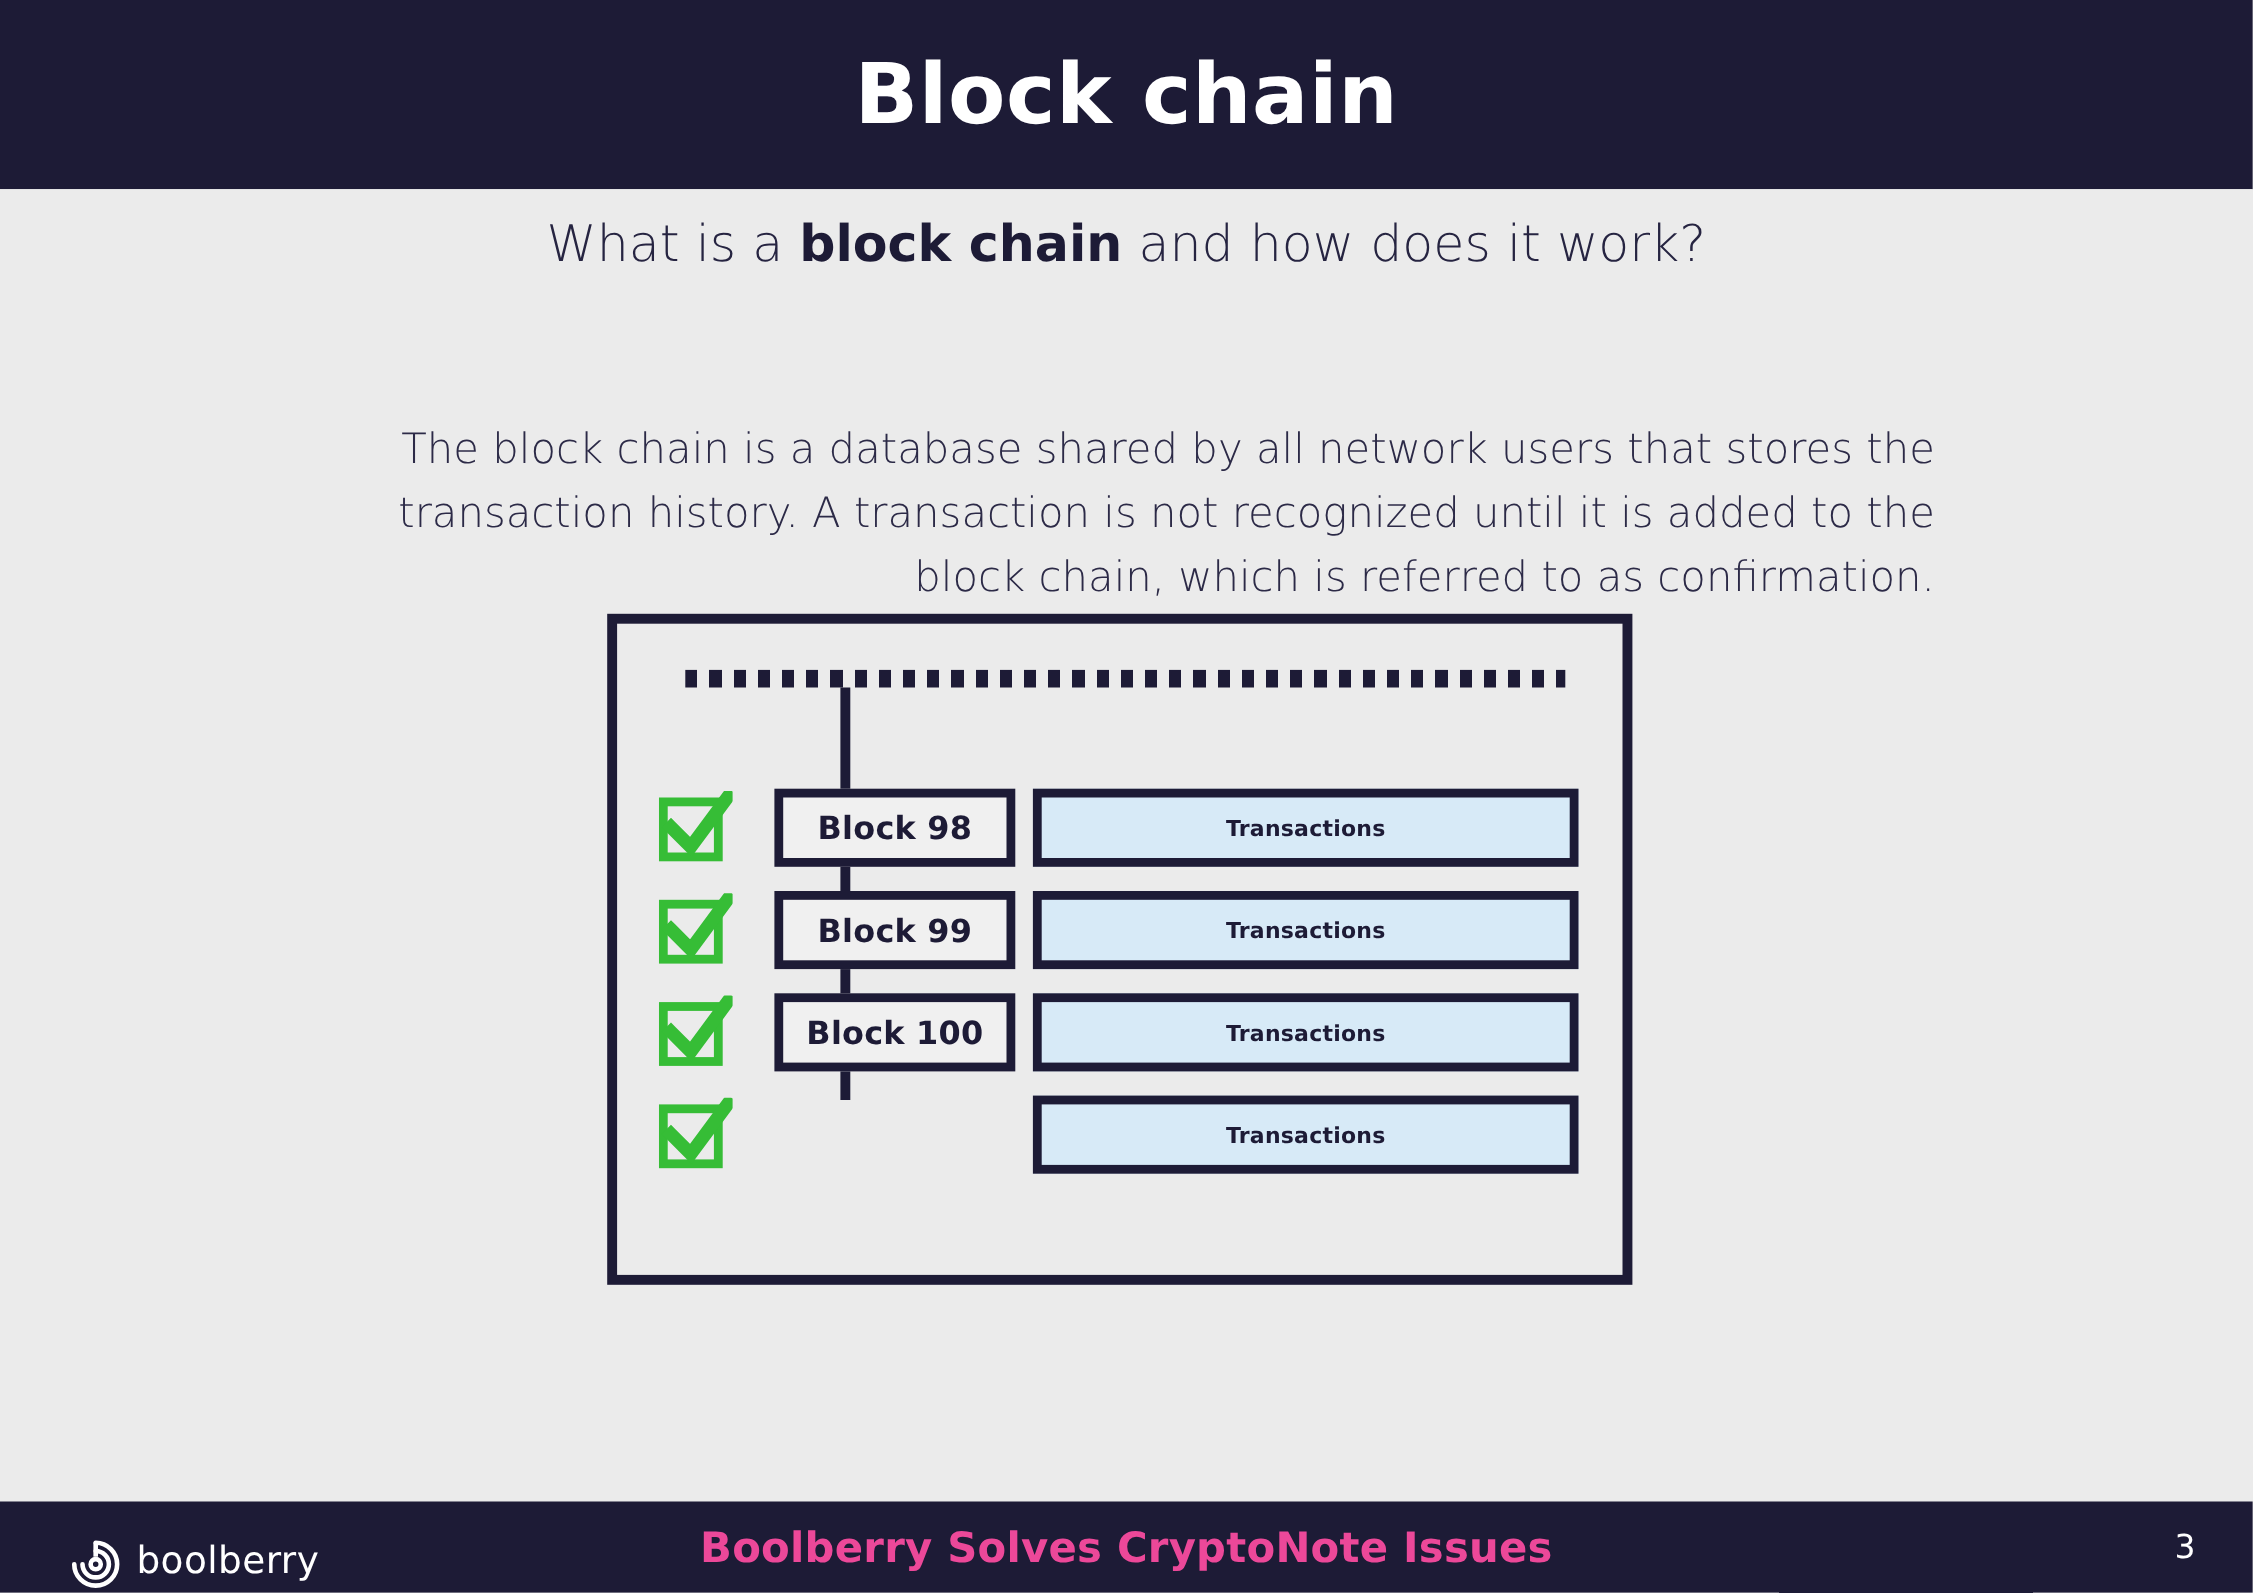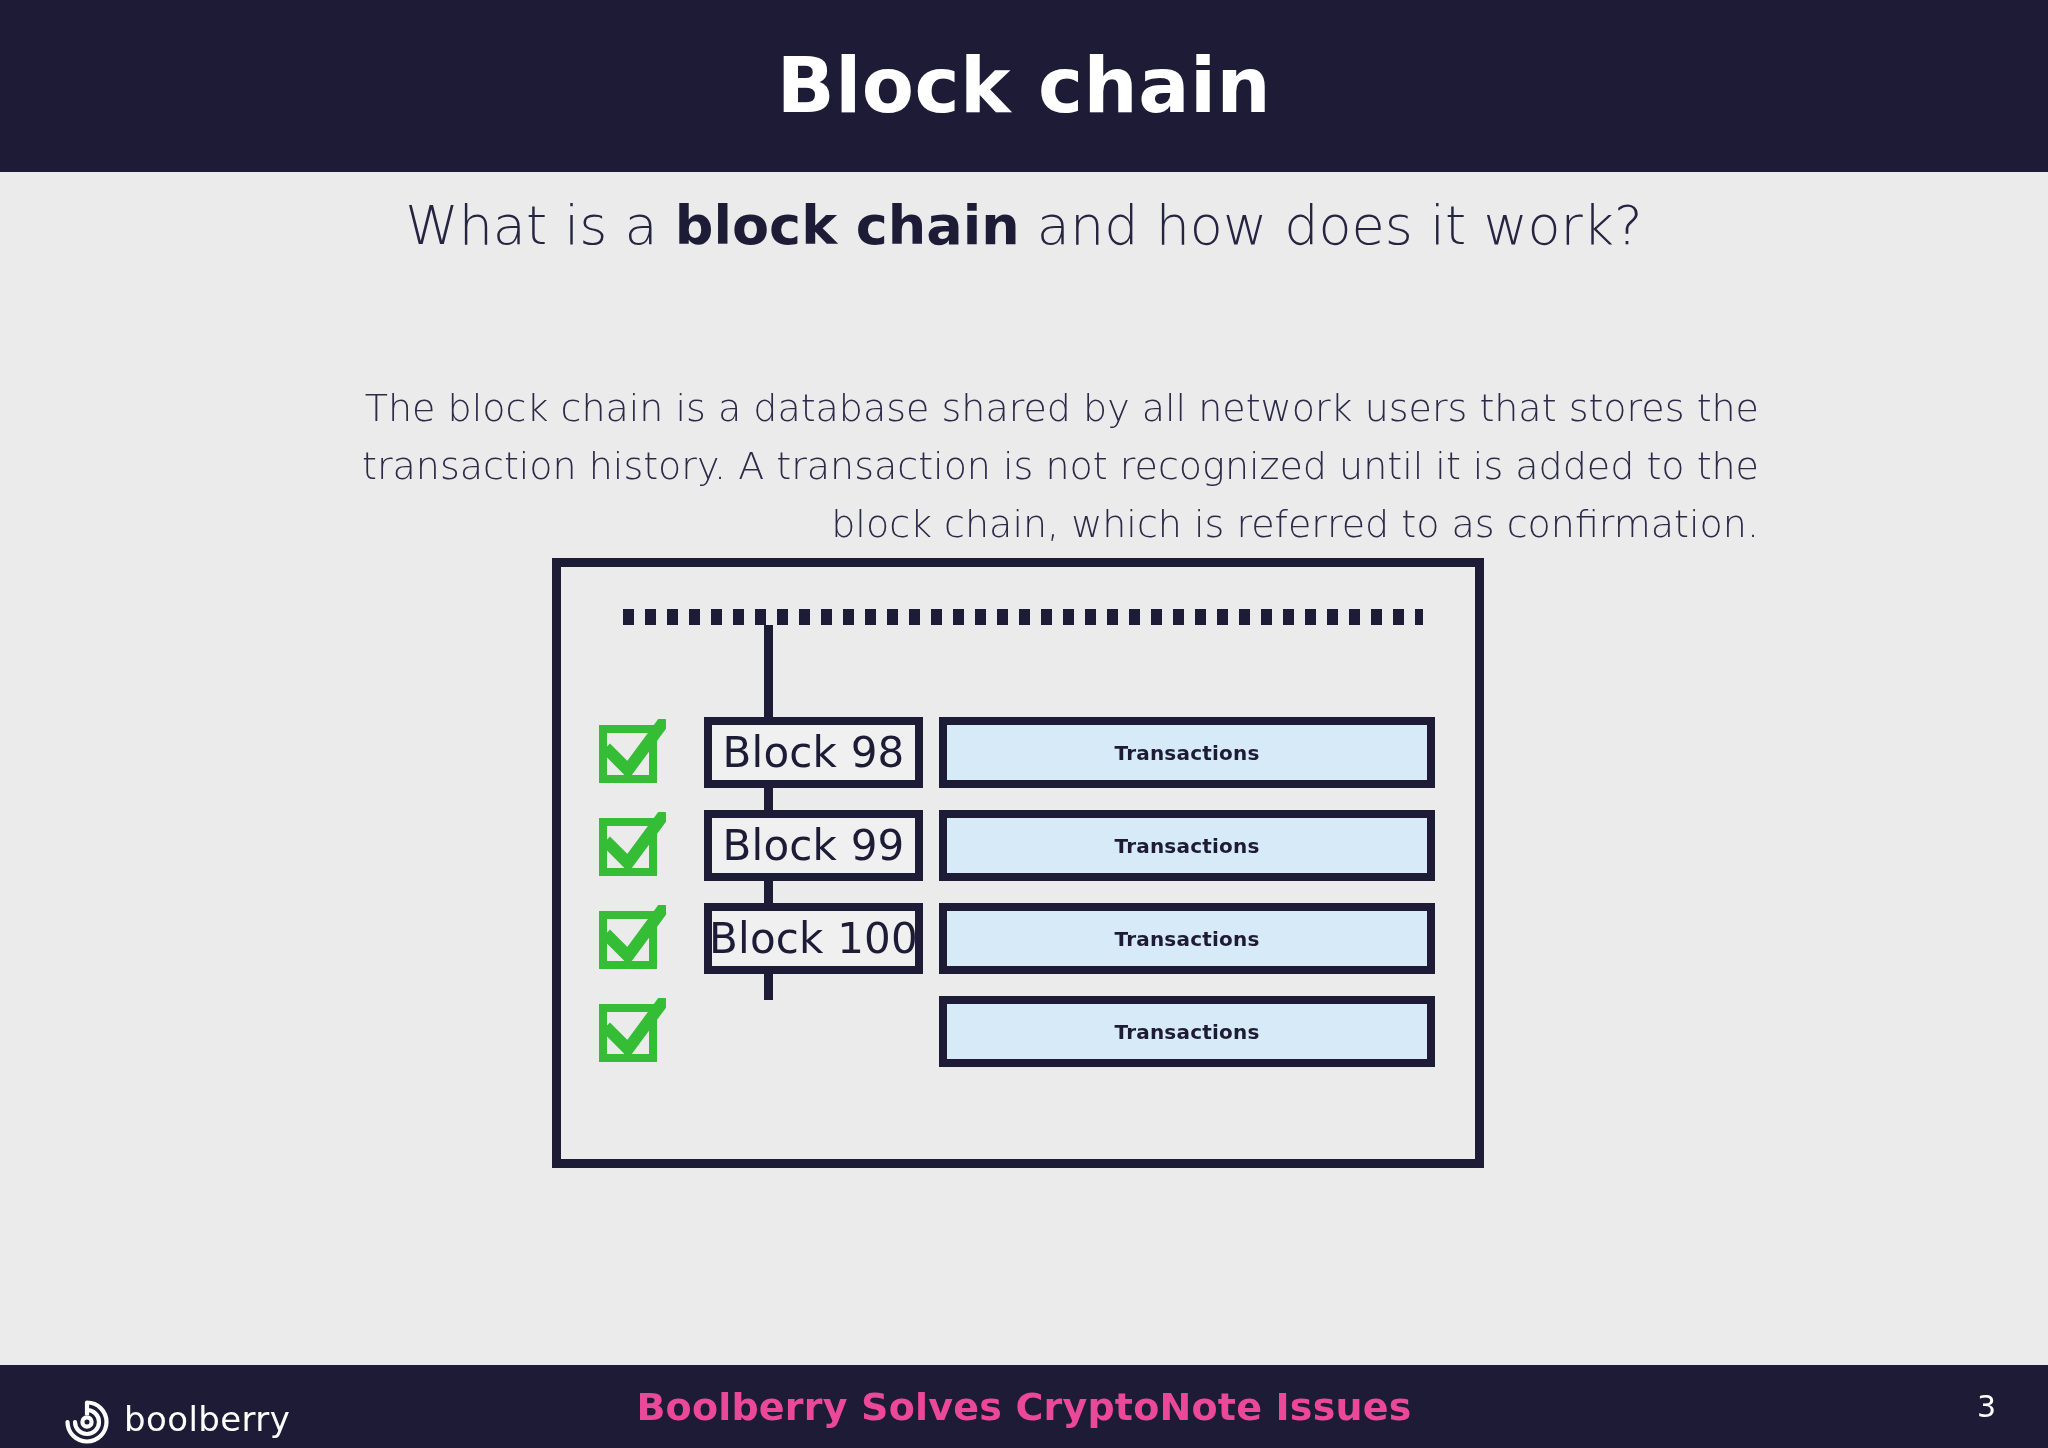--- a/index.html
+++ b/index.html
@@ -45,21 +45,21 @@
     background: #ebebeb;
   }
 
   .section-heading {
     position: absolute;
     left: 0;
     top: 24px;
     width: 2048px;
     text-align: center;
     color: #262441;
-    font-size: 54px;
+    font-size: 46px;
     font-weight: 300;
     line-height: 1.12;
     white-space: nowrap;
   }
   .section-heading .strong {
     font-weight: bold;
     color: #1d1b36;
   }
 
   .paragraph {
@@ -157,22 +157,22 @@
     height: 71px;
     box-sizing: border-box;
     border: 8px solid #1d1b36;
     background: #f0f0f0;
     display: flex;
     align-items: center;
     justify-content: center;
   }
   .block-box .label {
     color: #1d1b36;
-    font-size: 42px;
-    font-weight: normal;
+    font-size: 29px;
+    font-weight: bold;
     letter-spacing: 0.2px;
     white-space: nowrap;
   }
 
   .tx-box {
     position: absolute;
     left: 378px;
     top: 0;
     width: 496px;
     height: 71px;

